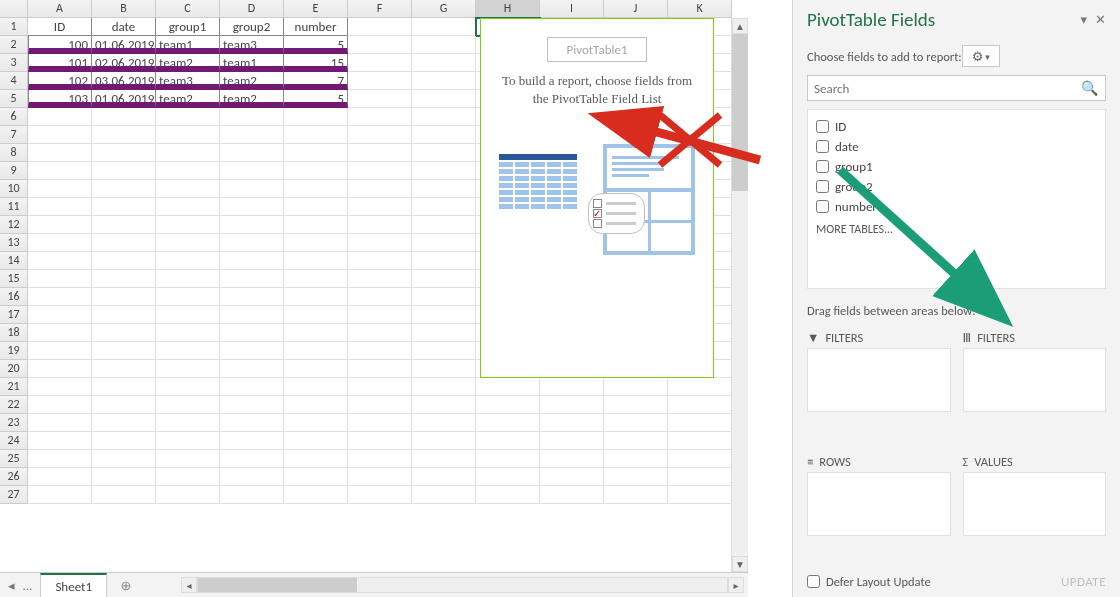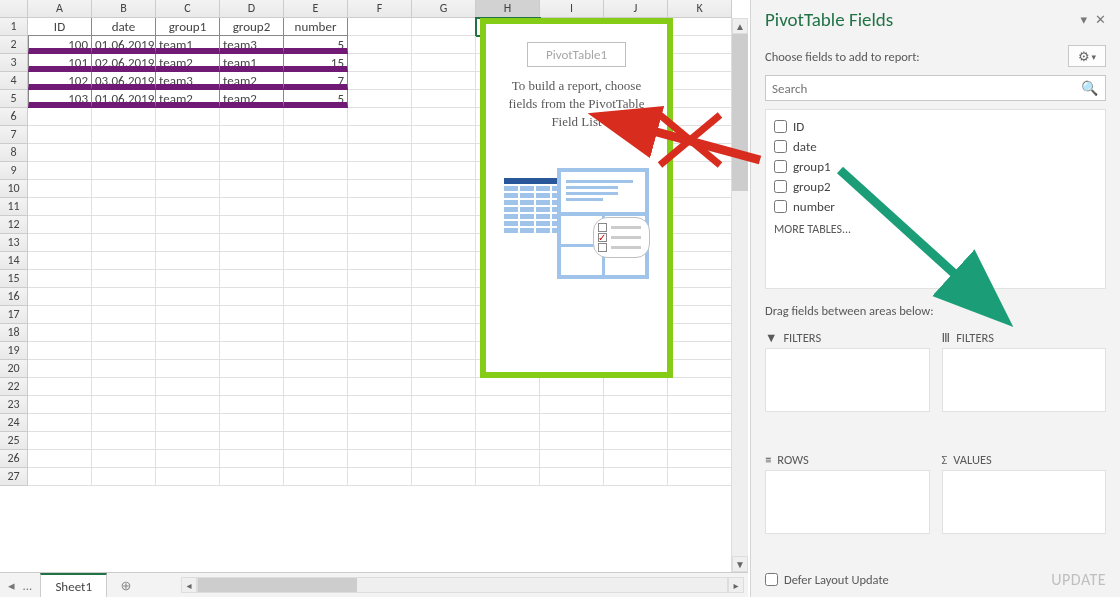--- a/index.html
+++ b/index.html
@@ -16,21 +16,21 @@
   .rh { width: 28px; height: 18px; background: linear-gradient(#f3f3f3,#e9e9e9); border: 1px solid #ccc; border-left: none; border-top: none; text-align: center; font-size: 12px; color: #444; line-height: 17px; cursor: pointer; }
   .cell { width: 64px; height: 18px; border-right: 1px solid #e0e0e0; border-bottom: 1px solid #e0e0e0; font-size: 13px; line-height: 17px; padding: 0 3px; overflow: hidden; white-space: nowrap; }
   .cell.hdr { border: 1px solid #888; border-left: none; border-top: none; font-weight: 400; text-align: center; }
   .cell.b { border-right: 1px solid #888; border-bottom: 6px solid #701a75; }
   .cell.r { text-align: right; }
   .col-a.b { border-left: 1px solid #888; }
   .ch.sel { background: #d2d2d2; }
   .cell.selcell { outline: 2px solid #217346; outline-offset: -1px; }
 
   
-  .pivot-ph { position: absolute; left: 480px; top: 18px; width: 193px; height: 360px; border: 6px solid #84cc16; background: #fff; text-align: center; padding: 12px 14px; }
+  .pivot-ph { position: absolute; left: 480px; top: 18px; width: 234px; height: 360px; border: 1px solid #84cc16; background: #fff; text-align: center; padding: 12px 14px; }
   .pivot-ph .pname { border: 1px solid #bfbfbf; color: #a6a6a6; font-size: 13px; padding: 4px 18px; display: inline-block; margin: 6px auto 10px; }
   .pivot-ph .ptxt { color: #595959; font-size: 13px; line-height: 1.4; margin-bottom: 36px; font-family: Liberation Serif, serif; }
   .pivot-illus { position: relative; height: 180px; }
   .illus-table { position: absolute; left: 4px; top: 10px; width: 78px; }
   .illus-table .bar { height: 6px; background: #2a579a; }
   .illus-table .rowi { display: flex; gap: 2px; margin-top: 2px; }
   .illus-table .celli { height: 5px; background: #9fc3e9; flex: 1; }
   .illus-pane { position: absolute; right: 4px; top: 0; width: 92px; background: #9fc3e9; padding: 4px; }
   .illus-pane .top { background: #fff; height: 40px; margin-bottom: 4px; padding: 5px; }
   .illus-pane .line { height: 3px; background: #9fc3e9; margin: 3px 0; width: 70%; }
@@ -40,41 +40,41 @@
   .chk-illus .ci { display: flex; align-items: center; gap: 4px; margin: 1px 0; }
   .chk-illus .cb { width: 9px; height: 9px; border: 1px solid #888; display: inline-block; }
   .chk-illus .cb.ck { background: #fff; position: relative; }
   .chk-illus .cb.ck::after { content: "✓"; color: #c00; font-size: 10px; position: absolute; top: -3px; left: -1px; }
   .chk-illus .cl { width: 30px; height: 3px; background: #ccc; display: inline-block; }
 
   
   .arrow { position: absolute; pointer-events: none; }
 
   
-  .right-pane { position: absolute; right: 0; top: 0; width: 370px; height: 597px; background: #f3f3f3; border-left: 1px solid #d4d4d4; padding: 8px 14px 0 14px; display: flex; flex-direction: column; }
+  .right-pane { position: absolute; right: 0; top: 0; width: 328px; height: 597px; background: #f3f3f3; border-left: 1px solid #d4d4d4; padding: 8px 14px 0 14px; display: flex; flex-direction: column; }
   .rp-head { display: flex; align-items: center; justify-content: space-between; margin-bottom: 6px; }
   .rp-title { font-size: 19px; color: #217346; font-weight: 400; }
   .rp-ctrls { display: flex; align-items: center; gap: 8px; color: #777; font-size: 13px; }
-  .rp-sub { display: flex; align-items: center; justify-content: space-between; margin: 8px 0; }
+  .rp-sub { display: flex; align-items: center; margin: 8px 0; }
   .rp-sub-txt { font-size: 12.5px; color: #595959; }
   .gear-btn { border: 1px solid #c8c8c8; background: #fdfdfd; width: 38px; height: 22px; display: inline-flex; align-items: center; justify-content: center; gap: 2px; cursor: pointer; color: #666; }
   .search { display: flex; align-items: center; border: 1px solid #c8c8c8; background: #fff; height: 26px; padding: 0 6px; margin-bottom: 8px; }
   .search input { flex: 1; border: none; outline: none; color: #999; font-size: 13px; background: transparent; }
   .search .sicon { color: #2a579a; font-size: 14px; }
   .field-list { background: #fff; border: 1px solid #e1e1e1; padding: 6px 8px; min-height: 180px; }
   .field { display: flex; align-items: center; gap: 6px; height: 20px; cursor: grab; }
   .field input { width: 13px; height: 13px; }
   .more-tables { color: #595959; margin-top: 6px; font-size: 12px; cursor: pointer; }
   .drag-lbl { font-size: 12.5px; color: #595959; margin: 14px 0 8px; }
   .areas { display: grid; grid-template-columns: 1fr 1fr; grid-template-rows: 1fr 1fr; gap: 10px 12px; flex: 1; }
   .area .area-hd { display: flex; align-items: center; gap: 6px; font-size: 12.5px; color: #595959; height: 22px; }
   .area .area-box { background: #fff; border: 1px solid #e1e1e1; height: 64px; }
   .rp-foot { display: flex; align-items: center; justify-content: space-between; padding: 10px 0 8px; }
   .rp-foot label { display: flex; align-items: center; gap: 6px; font-size: 12.5px; color: #595959; }
-  .update-btn { color: #bfbfbf; font-size: 16px; background: transparent; border: none; cursor: default; letter-spacing: 0.5px; }
+  .update-btn { color: #bfbfbf; font-size: 13px; background: transparent; border: none; cursor: default; letter-spacing: 0.5px; }
 
   
   .tabbar { position: absolute; left: 0; bottom: 0; right: 372px; height: 25px; background: #f3f3f3; border-top: 1px solid #ccc; display: flex; align-items: center; }
   .tabnav { display: flex; align-items: center; gap: 8px; padding: 0 8px; color: #777; }
   .tabnav span { cursor: pointer; }
   .sheet-tab { background: #fff; border: 1px solid #ccc; border-bottom: none; border-top: 2px solid #217346; padding: 4px 14px; font-size: 13px; cursor: pointer; }
   .addtab { width: 22px; height: 22px; border-radius: 11px; display: inline-flex; align-items: center; justify-content: center; color: #888; margin-left: 8px; cursor: pointer; }
   .hscroll { flex: 1; display: flex; align-items: center; margin: 0 4px; }
   .hscroll .track { flex: 1; height: 16px; background: #efefef; border: 1px solid #ddd; position: relative; }
   .hscroll .thumb { position: absolute; left: 0; top: 0; bottom: 0; width: 30%; background: #cdcdcd; }
@@ -371,20 +371,34 @@
           <div class="cell"></div>
           <div class="cell"></div>
           <div class="cell"></div>
           <div class="cell"></div>
           <div class="cell"></div>
           <div class="cell"></div>
           <div class="cell"></div>
         </div>
         <div class="row">
           <div class="rh">20</div>
+          <div class="cell"></div>
+          <div class="cell"></div>
+          <div class="cell"></div>
+          <div class="cell"></div>
+          <div class="cell"></div>
+          <div class="cell"></div>
+          <div class="cell"></div>
+          <div class="cell"></div>
+          <div class="cell"></div>
+          <div class="cell"></div>
+          <div class="cell"></div>
+        </div>
+        <div class="row">
+          <div class="rh">21</div>
           <div class="cell"></div>
           <div class="cell"></div>
           <div class="cell"></div>
           <div class="cell"></div>
           <div class="cell"></div>
           <div class="cell"></div>
           <div class="cell"></div>
           <div class="cell"></div>
           <div class="cell"></div>
           <div class="cell"></div>

